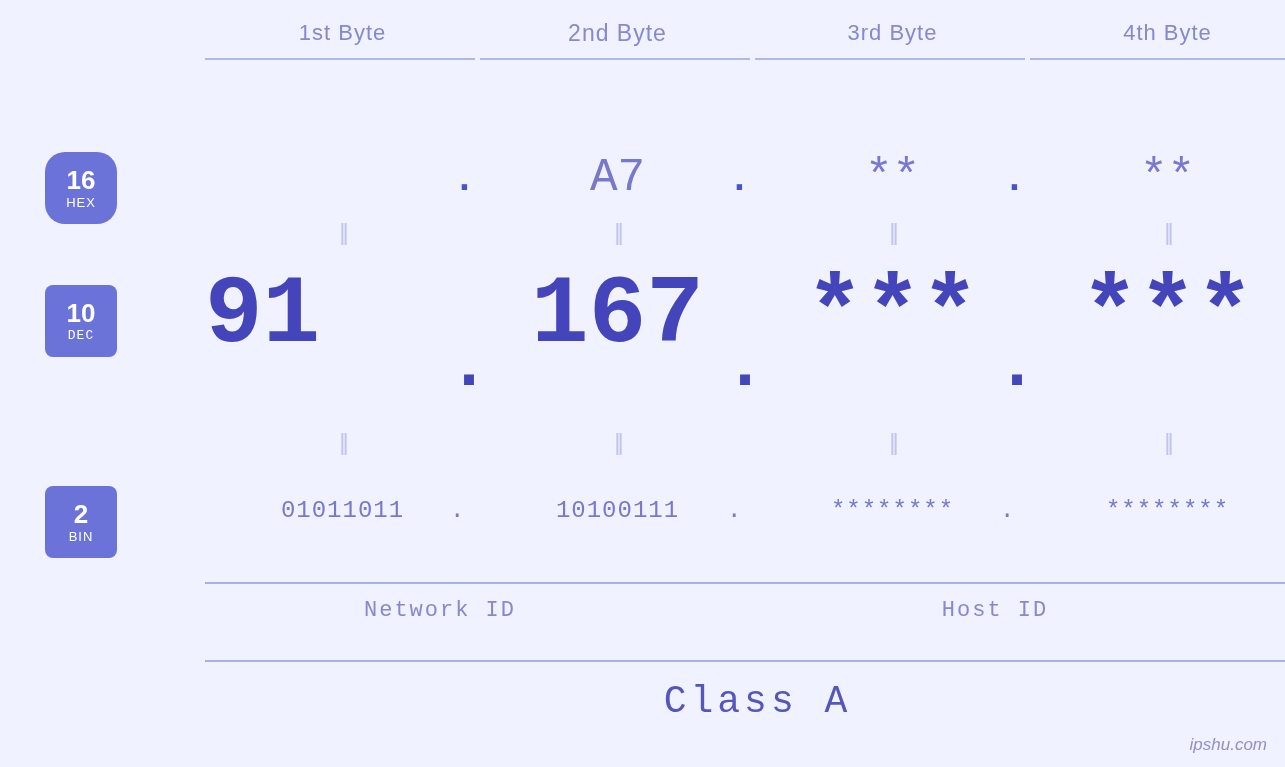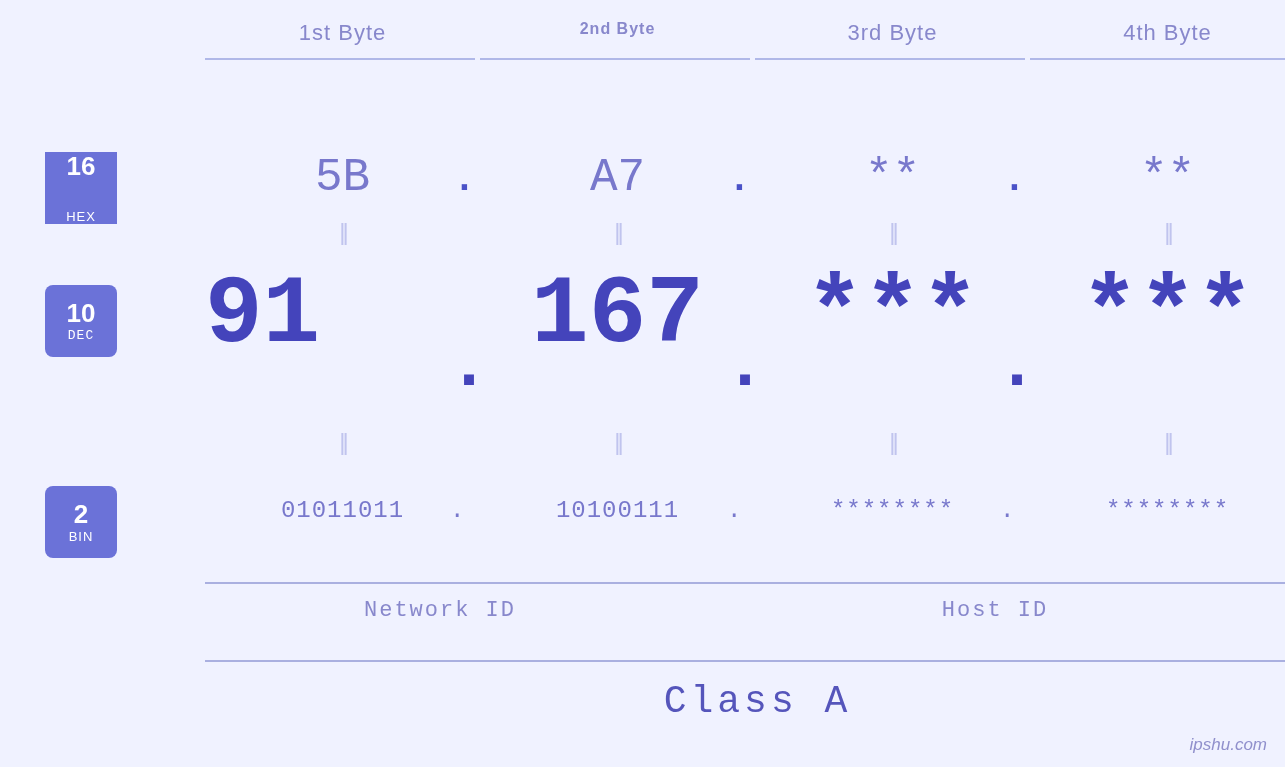--- a/index.html
+++ b/index.html
@@ -25,35 +25,34 @@
     
     
 
   </style>
 </head>
 <body>
 
 <div class="layout">
 
   <div style="position:absolute; top:20px; left:205px; width:275px; text-align:center; color:#8888cc; font-size:22px; font-family:Arial,sans-serif; font-weight:300; letter-spacing:1px;">1st Byte</div>
-  <div style="position:absolute; top:20px; left:480px; width:275px; text-align:center; color:#8888cc; font-size:16px; font-family:Arial,sans-serif; font-weight:700; letter-spacing:1px;">2nd Byte</div>
+  <div style="position:absolute; top:20px; left:480px; width:275px; text-align:center; color:#8888cc; font-size:23px; font-family:Arial,sans-serif; font-weight:400; letter-spacing:1px;">2nd Byte</div>
   <div style="position:absolute; top:20px; left:755px; width:275px; text-align:center; color:#8888cc; font-size:22px; font-family:Arial,sans-serif; font-weight:300; letter-spacing:1px;">3rd Byte</div>
   <div style="position:absolute; top:20px; left:1030px; width:275px; text-align:center; color:#8888cc; font-size:22px; font-family:Arial,sans-serif; font-weight:300; letter-spacing:1px;">4th Byte</div>
 
   <div style="position:absolute; top:58px; left:205px; width:270px; height:2px; background:#b0b8e8;"></div>
   <div style="position:absolute; top:58px; left:480px; width:270px; height:2px; background:#b0b8e8;"></div>
   <div style="position:absolute; top:58px; left:755px; width:270px; height:2px; background:#b0b8e8;"></div>
   <div style="position:absolute; top:58px; left:1030px; width:270px; height:2px; background:#b0b8e8;"></div>
 
-  <div style="position:absolute; top:152px; left:45px; width:72px; height:72px; background:#6b72d8; border-radius:0; display:flex; flex-direction:column; align-items:center; justify-content:space-between;">
+  <div style="position:absolute; top:152px; left:45px; width:72px; height:72px; background:#6b72d8; border-radius:20px; display:flex; flex-direction:column; align-items:center; justify-content:center;">
     <span style="color:white; font-size:26px; font-weight:bold; font-family:Arial,sans-serif; line-height:1.1;">16</span>
     <span style="color:white; font-size:13px; font-family:Arial,sans-serif; letter-spacing:1px;">HEX</span>
   </div>
 
-  <div style="position:absolute; top:152px; left:205px; width:275px; text-align:center; color:#7878cc; font-size:46px; font-family:'Courier New',monospace;">5B</div>
   <div style="position:absolute; top:158px; left:453px; color:#4a52c8; font-size:38px; font-family:'Courier New',monospace; font-weight:bold;">.</div>
   <div style="position:absolute; top:152px; left:480px; width:275px; text-align:center; color:#7878cc; font-size:46px; font-family:'Courier New',monospace;">A7</div>
   <div style="position:absolute; top:158px; left:728px; color:#4a52c8; font-size:38px; font-family:'Courier New',monospace; font-weight:bold;">.</div>
   <div style="position:absolute; top:152px; left:755px; width:275px; text-align:center; color:#7878cc; font-size:46px; font-family:'Courier New',monospace;">**</div>
   <div style="position:absolute; top:158px; left:1003px; color:#4a52c8; font-size:38px; font-family:'Courier New',monospace; font-weight:bold;">.</div>
   <div style="position:absolute; top:152px; left:1030px; width:275px; text-align:center; color:#7878cc; font-size:46px; font-family:'Courier New',monospace;">**</div>
 
   <div style="position:absolute; top:218px; left:205px; width:275px; text-align:center; color:#c0c4ee; font-size:24px; letter-spacing:-3px; font-family:Arial,sans-serif;">||</div>
   <div style="position:absolute; top:218px; left:480px; width:275px; text-align:center; color:#c0c4ee; font-size:24px; letter-spacing:-3px; font-family:Arial,sans-serif;">||</div>
   <div style="position:absolute; top:218px; left:755px; width:275px; text-align:center; color:#c0c4ee; font-size:24px; letter-spacing:-3px; font-family:Arial,sans-serif;">||</div>

